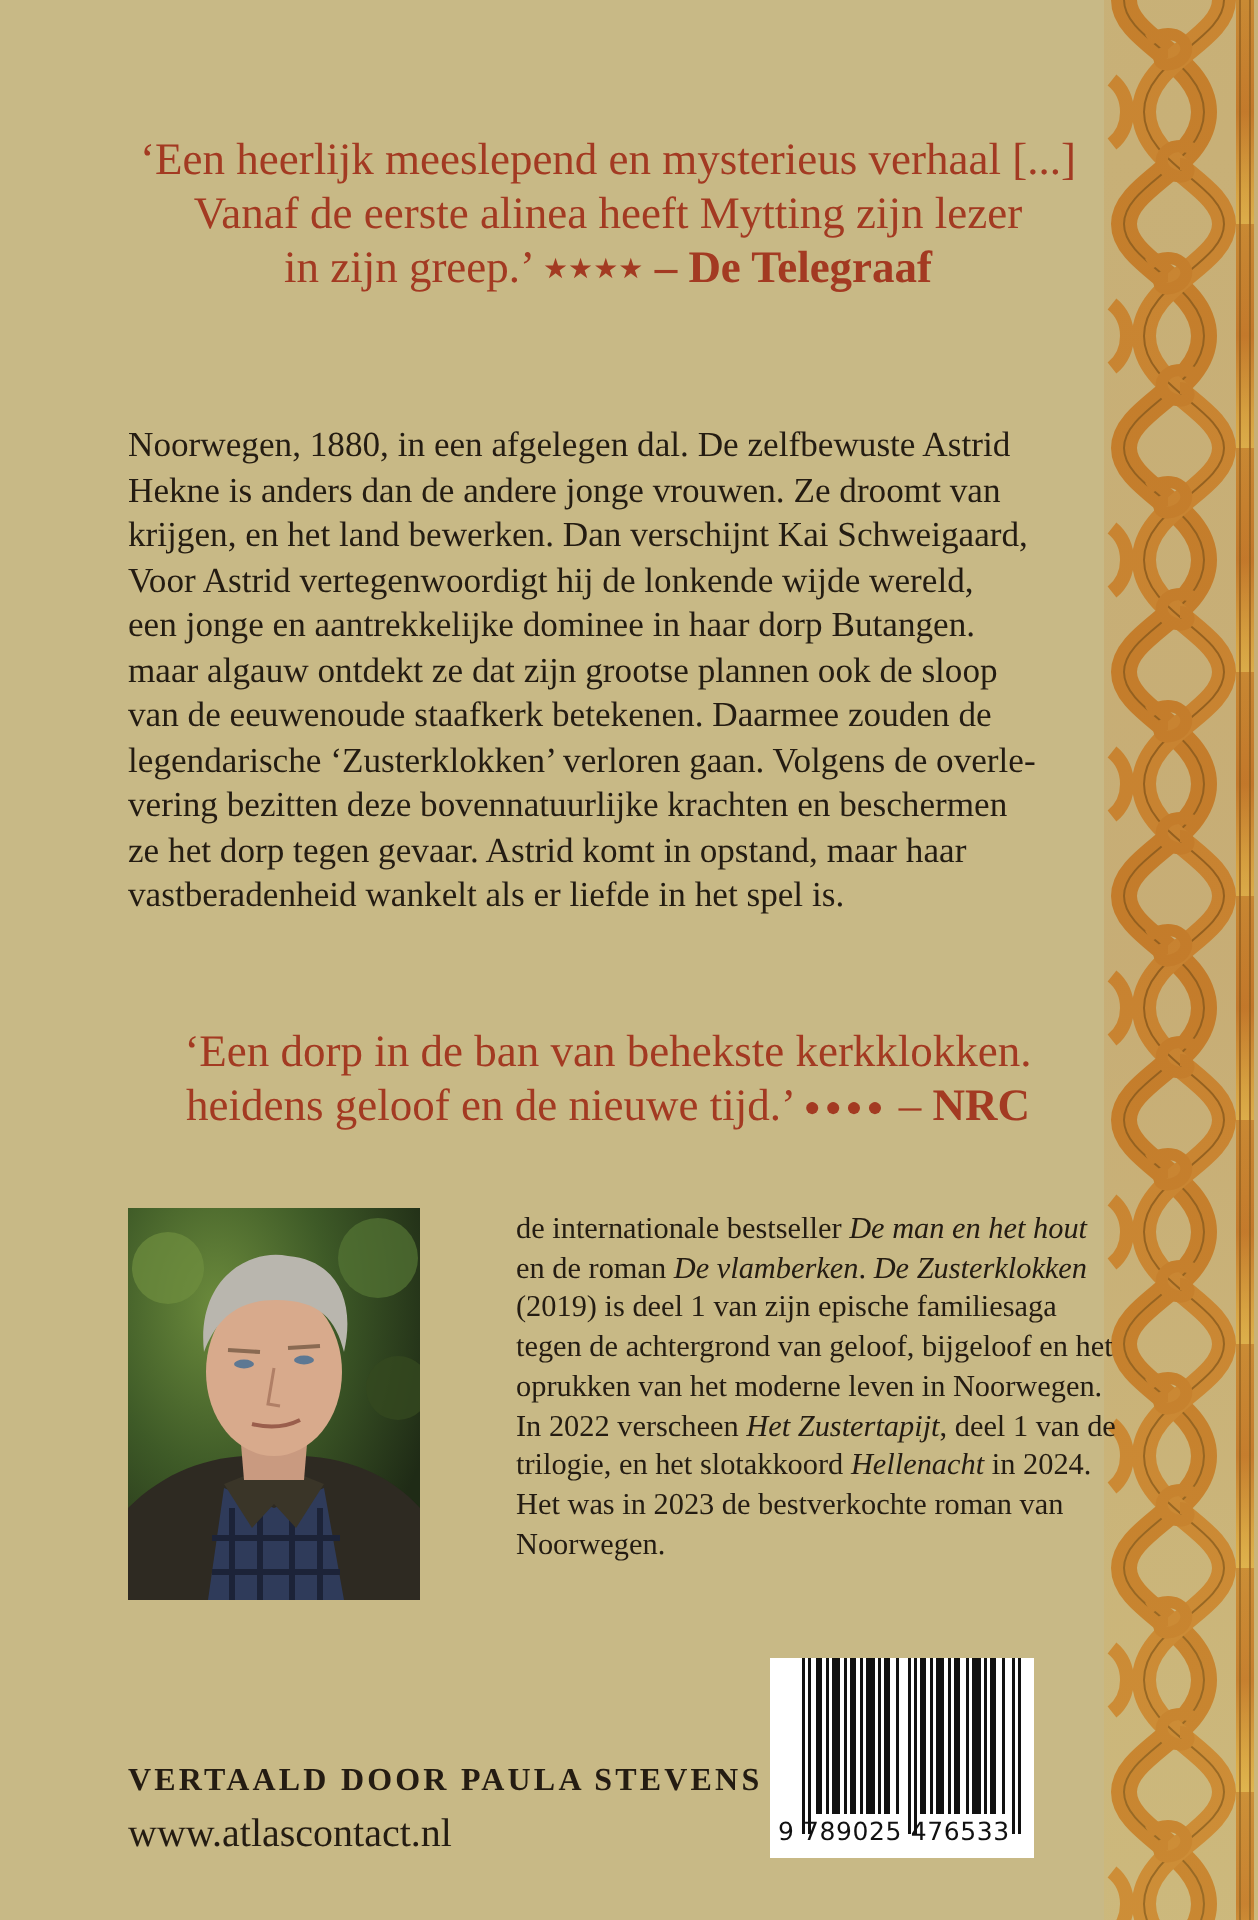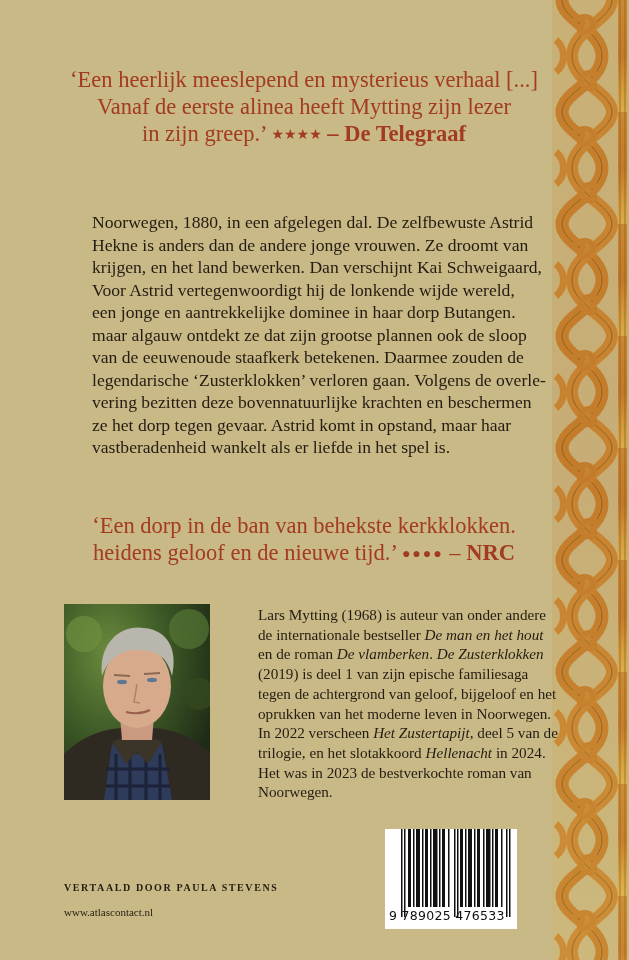--- a/index.html
+++ b/index.html
@@ -20,45 +20,45 @@
     font-size: 22.5px; line-height: 27px;
   }
   .quote .src { font-weight: bold; }
   .quote .stars { font-size: 14px; letter-spacing: 0; vertical-align: 2px; }
   .quote .dots { font-size: 14px; letter-spacing: 2px; vertical-align: 2px; }
   #quote1 { top: 66px; }
   #quote2 { top: 512px; }
   .blurb {
     position: absolute; left: 64px; top: 211px; width: 490px;
     color: #241c12; font-family: "Liberation Serif", serif;
-    font-size: 17.6px; line-height: 22.5px; margin-left: 28px;
+    font-size: 17.6px; line-height: 22.5px;
   }
   .blurb span { display: block; white-space: nowrap; }
   .photo {
     position: absolute; left: 64px; top: 604px; width: 146px; height: 196px;
     overflow: hidden;
     background: radial-gradient(ellipse at 30% 25%, #6b8a3c 0%, #3e5a27 40%, #1f2b16 80%);
   }
   .photo svg { display: block; }
   .bio {
     position: absolute; left: 258px; top: 605px; width: 300px;
     color: #241c12; font-family: "Liberation Serif", serif;
     font-size: 15.2px; line-height: 19.7px;
   }
   .bio span.l { display: block; white-space: nowrap; }
   .bio i { font-style: italic; }
   .translator {
     position: absolute; left: 64px; top: 882px;
     color: #241c12; font-family: "Liberation Serif", serif;
-    font-size: 10px; letter-spacing: 1.6px; font-weight: bold;
+    font-size: 16px; letter-spacing: 1.6px; font-weight: bold;
   }
   .url {
     position: absolute; left: 64px; top: 906px;
     color: #241c12; font-family: "Liberation Serif", serif;
-    font-size: 11px;
+    font-size: 20px;
   }
   .barcode {
     position: absolute; left: 385px; top: 829px; width: 132px; height: 100px;
     background: #ffffff;
   }
   .barcode .bars { position: absolute; left: 16px; top: 0; width: 110px; height: 88px; }
   .barcode .digits {
     position: absolute; left: 4px; bottom: 6px; width: 136px;
     font-family: "DejaVu Sans", sans-serif; font-size: 12.5px; color: #111;
     white-space: nowrap; letter-spacing: 0.3px;
@@ -155,27 +155,26 @@
       <ellipse cx="58" cy="78" rx="5" ry="2.2" fill="#5d7893"></ellipse>
       <ellipse cx="88" cy="76" rx="5" ry="2.2" fill="#5d7893"></ellipse>
       <path d="M50 71 L66 72 M80 70 L96 69" stroke="#8a6a52" stroke-width="2"></path>
 
       <path d="M73 80 L70 98 L76 99" fill="none" stroke="#b07f66" stroke-width="1.5"></path>
       <path d="M62 108 C 70 110, 78 110, 86 106" fill="none" stroke="#9a5e4c" stroke-width="2"></path>
     </svg>
   </div>
 
   <div class="bio">
-    <span class="l">Lars Mytting (1968) is auteur van onder andere</span>
     <span class="l"><span>de internationale bestseller </span><i>De man en het hout</i></span>
     <span class="l"><span>en de roman </span><i>De vlamberken</i><span>. </span><i>De Zusterklokken</i></span>
     <span class="l">(2019) is deel 1 van zijn epische familiesaga</span>
     <span class="l">tegen de achtergrond van geloof, bijgeloof en het</span>
     <span class="l">oprukken van het moderne leven in Noorwegen.</span>
-    <span class="l"><span>In 2022 verscheen </span><i>Het Zustertapijt</i><span>, deel 5 van de</span></span>
+    <span class="l"><span>In 2022 verscheen </span><i>Het Zustertapijt</i><span>, deel 1 van de</span></span>
     <span class="l"><span>trilogie, en het slotakkoord </span><i>Hellenacht</i><span> in 2024.</span></span>
     <span class="l">Het was in 2023 de bestverkochte roman van</span>
     <span class="l">Noorwegen.</span>
   </div>
 
   <div class="translator">VERTAALD DOOR PAULA STEVENS</div>
   <div class="url">www.atlascontact.nl</div>
 
   <div class="barcode">
     <svg class="bars" viewBox="0 0 110 88" preserveAspectRatio="none" xmlns="http://www.w3.org/2000/svg">

